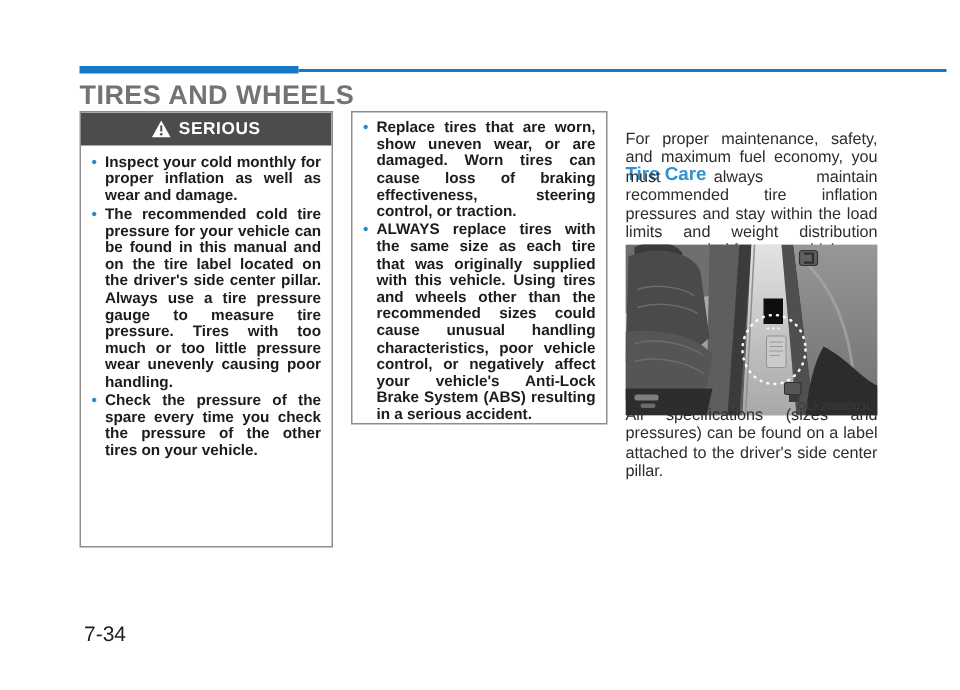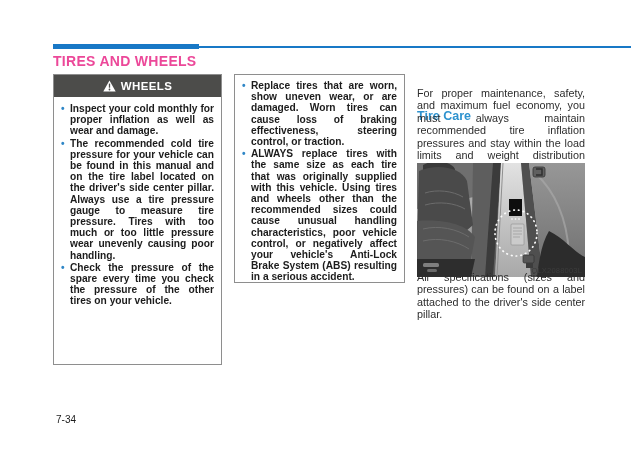--- a/index.html
+++ b/index.html
@@ -5,21 +5,21 @@
   * { margin:0; padding:0; box-sizing:border-box; }
   html,body { background:#ffffff; }
   .page {
     position:relative; width:640px; height:460px; background:#ffffff;
     font-family:"Liberation Sans", sans-serif; overflow:hidden;
   }
   
   .crumb { position:absolute; left:53px; top:28px; font-size:11px; color:#1a75c0;margin-top:46px; }
   .crumb-bar { position:absolute; left:53px; top:44px; width:146px; height:5px; background:#1878c6; }
   .crumb-line { position:absolute; left:199px; top:46px; width:432px; height:2px; background:#1878c6; }
-  .h1 { position:absolute; left:53px; top:53px; font-size:14px; font-weight:bold; color:#ec4899; letter-spacing:0.3px; }
+  .h1 { position:absolute; left:53px; top:53px; font-size:18px; font-weight:bold; color:#737373; letter-spacing:0.3px; }
 
   
   .wbox {
     position:absolute; left:53px; top:74px; width:169px; height:291px;
     border:1px solid #8e8e8e; background:#fff; overflow:hidden;
   }
   .wbox-header {
     height:22px; background:#4c4c4a; color:#ffffff; display:flex; align-items:center;
     justify-content:center; gap:5px; font-weight:bold; font-size:11.5px; letter-spacing:0.4px;
   }
@@ -38,41 +38,41 @@
   .mbox .li:first-child { margin-top:0; }
 
   
   .rcol-title { position:absolute; left:417px; top:69px; font-size:12.5px; font-weight:bold; color:#2f93cf;margin-top:40px; }
   .rcol-intro { position:absolute; left:417px; top:87px; width:168px; font-size:10.8px; line-height:12.4px; color:#2d2d2d; text-align:justify; }
   .photo { position:absolute; left:417px; top:163px; width:168px; height:114px;text-decoration:underline; }
   .photo svg { display:block; width:168px; height:114px; }
   .photo-caption { position:absolute; right:3px; bottom:2px; font-size:7.5px; color:#3d3d3d; letter-spacing:0.2px; }
   .rcol-note { position:absolute; left:417px; top:271px; width:168px; font-size:10.8px; line-height:12.4px; color:#2d2d2d; text-align:justify; }
 
-  .pagenum { position:absolute; left:56px; top:414px; font-size:10px; color:#1d1d1d; }
+  .pagenum { position:absolute; left:56px; top:414px; font-size:14px; color:#1d1d1d; }
 </style>
 </head>
 <body>
 
 <div class="page">
 
   <div class="crumb">Maintenance</div>
   <div class="crumb-bar"></div>
   <div class="crumb-line"></div>
 
   <div class="h1">TIRES AND WHEELS</div>
 
   <div class="wbox">
     <div class="wbox-header">
       <svg width="13" height="12" viewBox="0 0 13 12" aria-hidden="true">
         <path d="M6.5 0.4 L12.7 11.5 H0.3 Z" fill="#ffffff"></path>
         <rect x="5.85" y="3.6" width="1.3" height="4.1" fill="#4c4c4a"></rect>
         <circle cx="6.5" cy="9.5" r="0.9" fill="#4c4c4a"></circle>
       </svg>
-      <span>WHEELS</span>
+      <span>SERIOUS</span>
     </div>
     <div class="wbox-body">
       <div class="li">
         <span class="dot">•</span>
         <span class="li-text">Inspect your cold monthly for proper inflation as well as wear and damage.</span>
       </div>
       <div class="li">
         <span class="dot">•</span>
         <span class="li-text">The recommended cold tire pressure for your vehicle can be found in this manual and on the tire label located on the driver's side center pillar. Always use a tire pressure gauge to measure tire pressure. Tires with too much or too little pressure wear unevenly causing poor handling.</span>
       </div>

